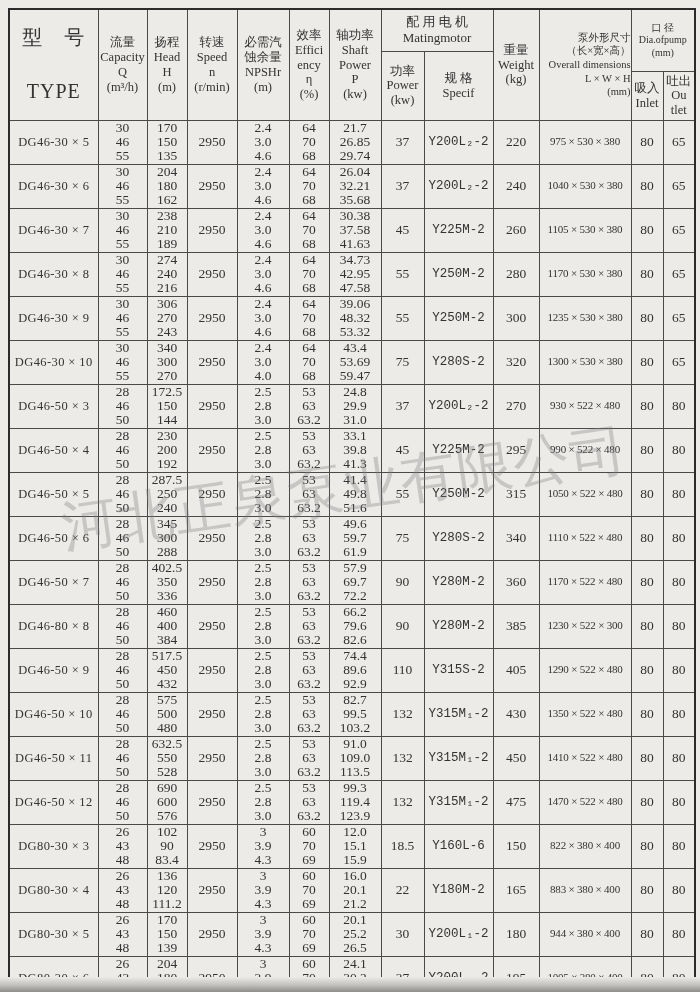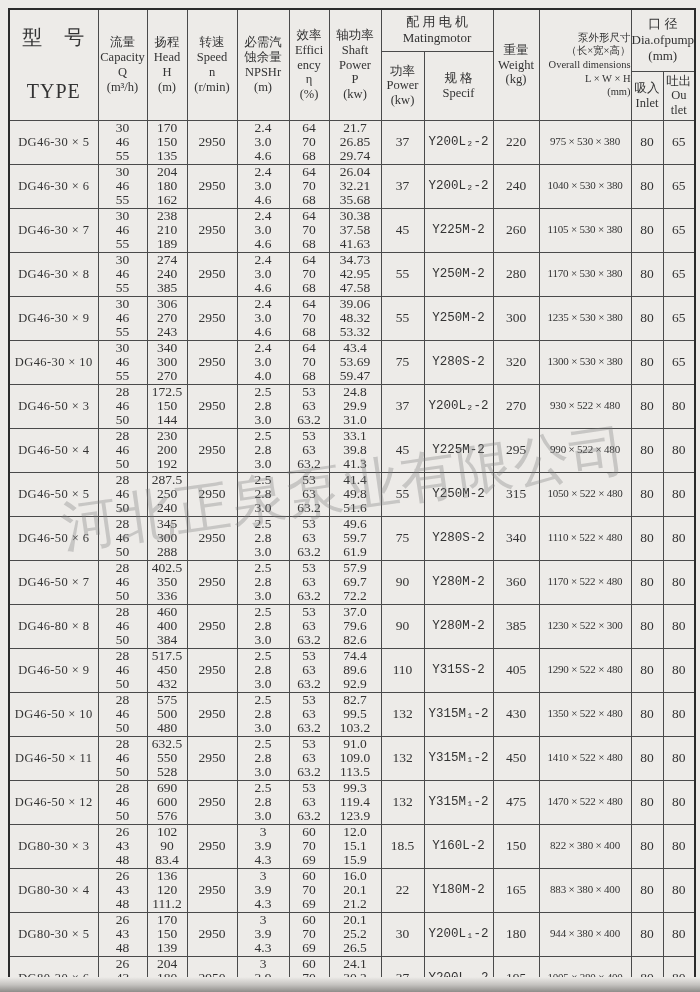--- a/index.html
+++ b/index.html
@@ -19,21 +19,21 @@
     border:1px solid #4a4a4a;
     text-align:center;vertical-align:middle;
     white-space:pre-line;
     padding:0;
     color:#333;
   }
   thead th{font-weight:normal;font-size:12.5px;line-height:1.18;padding:2px 0;}
   th.h-type{font-size:20px;line-height:1.35;letter-spacing:1px;}
   th.h-group{font-size:13px;line-height:1.25;}
   th.h-dims{font-size:10.5px;line-height:1.3;text-align:right;}
-  th.h-dia{font-size:13px;line-height:1.25;}
+  th.h-dia{font-size:10px;line-height:1.25;}
   th.h-sub{font-size:12.5px;}
   tr.hr1{height:42px;}
   tr.hr2{height:20px;}
   tr.hr3{height:42px;}
   tbody td{height:43px;font-size:13.5px;line-height:1.05;}
   tbody td.c-type{font-size:12.5px;letter-spacing:0.4px;}
   tbody td.c-dimensions{font-size:11px;letter-spacing:-0.2px;}
   tbody td.c-motor_spec{font-size:12.5px;font-family:Liberation Mono, monospace;}
   .watermark{
     position:absolute;left:62px;top:498px;width:600px;height:64px;
@@ -203,21 +203,21 @@
           <td class="c-inlet">80</td>
           <td class="c-outlet">65</td>
         </tr>
         <tr>
           <td class="c-type">DG46-30 × 8</td>
           <td class="c-capacity">30
 46
 55</td>
           <td class="c-head">274
 240
-385</td>
+216</td>
           <td class="c-speed">2950</td>
           <td class="c-npshr">2.4
 3.0
 4.6</td>
           <td class="c-efficiency">64
 70
 68</td>
           <td class="c-shaft_power">34.73
 42.95
 47.58</td>
@@ -411,21 +411,21 @@
           <td class="c-head">460
 400
 384</td>
           <td class="c-speed">2950</td>
           <td class="c-npshr">2.5
 2.8
 3.0</td>
           <td class="c-efficiency">53
 63
 63.2</td>
-          <td class="c-shaft_power">37.0
+          <td class="c-shaft_power">66.2
 79.6
 82.6</td>
           <td class="c-motor_power">90</td>
           <td class="c-motor_spec">Y280M-2</td>
           <td class="c-weight">385</td>
           <td class="c-dimensions">1230 × 522 × 300</td>
           <td class="c-inlet">80</td>
           <td class="c-outlet">80</td>
         </tr>
         <tr>
@@ -540,21 +540,21 @@
           <td class="c-npshr">3
 3.9
 4.3</td>
           <td class="c-efficiency">60
 70
 69</td>
           <td class="c-shaft_power">12.0
 15.1
 15.9</td>
           <td class="c-motor_power">18.5</td>
-          <td class="c-motor_spec">Y160L-2</td>
+          <td class="c-motor_spec">Y160L-6</td>
           <td class="c-weight">150</td>
           <td class="c-dimensions">822 × 380 × 400</td>
           <td class="c-inlet">80</td>
           <td class="c-outlet">80</td>
         </tr>
         <tr>
           <td class="c-type">DG80-30 × 4</td>
           <td class="c-capacity">26
 43
 48</td>

